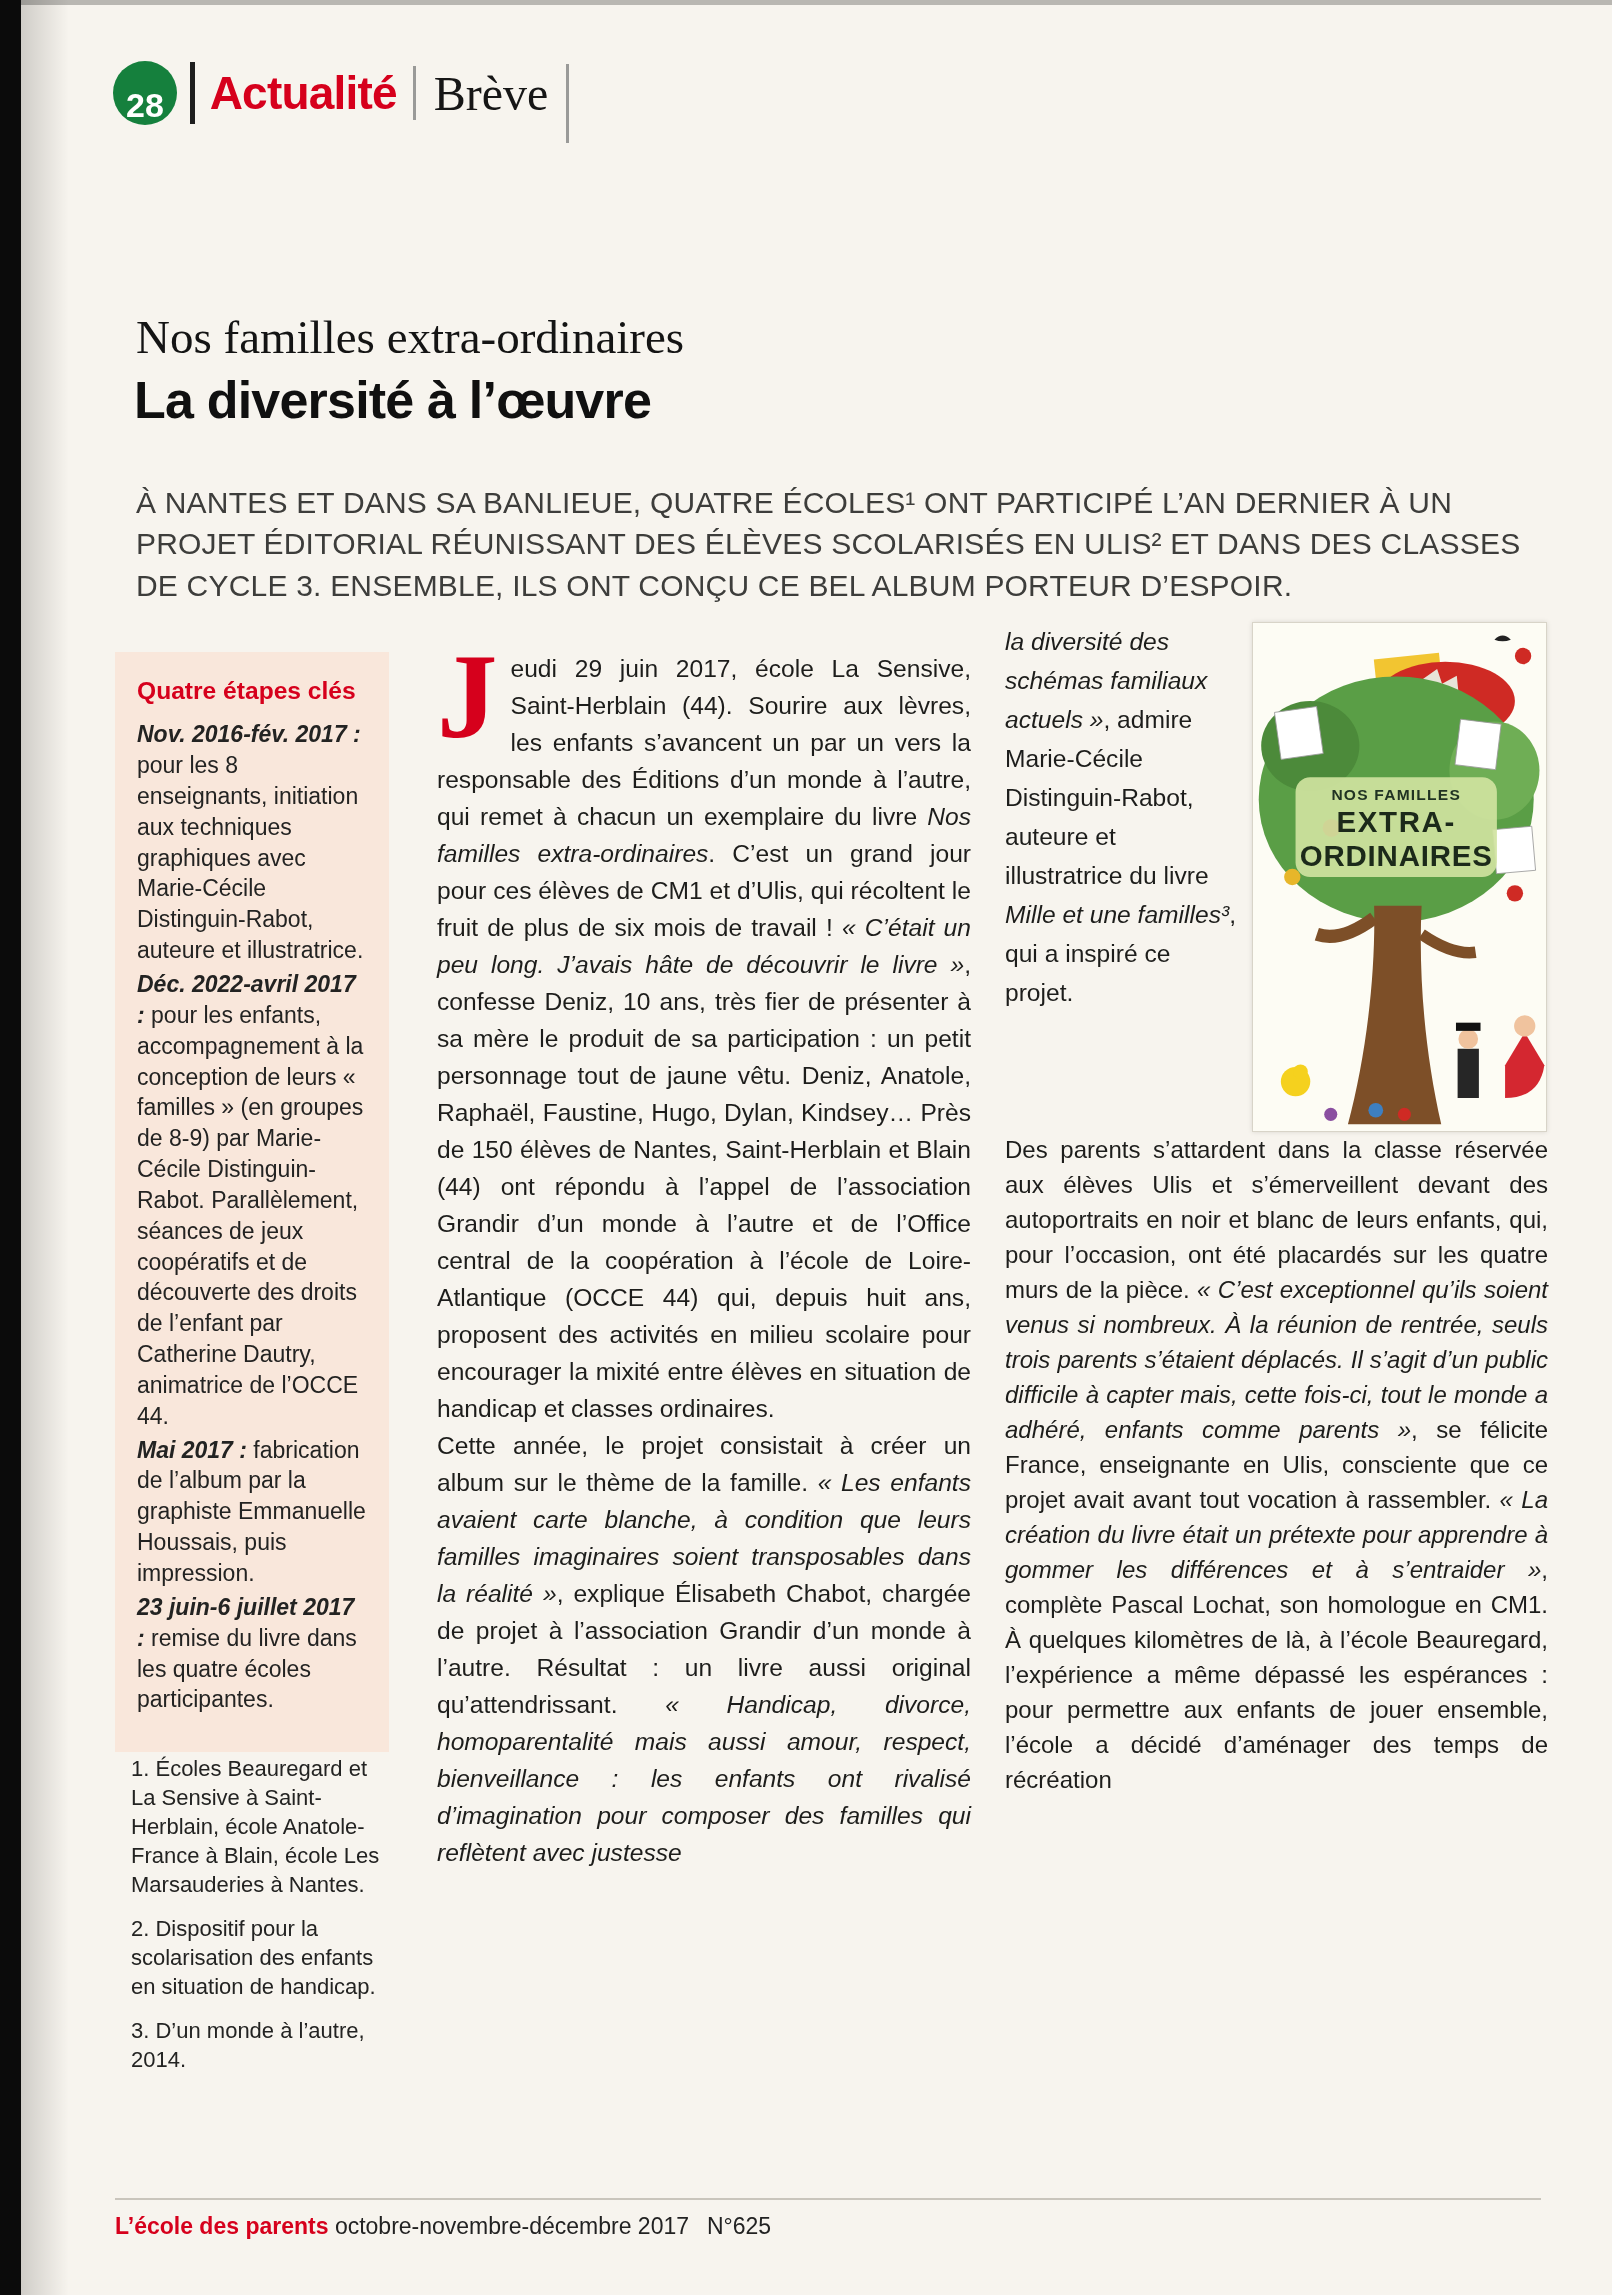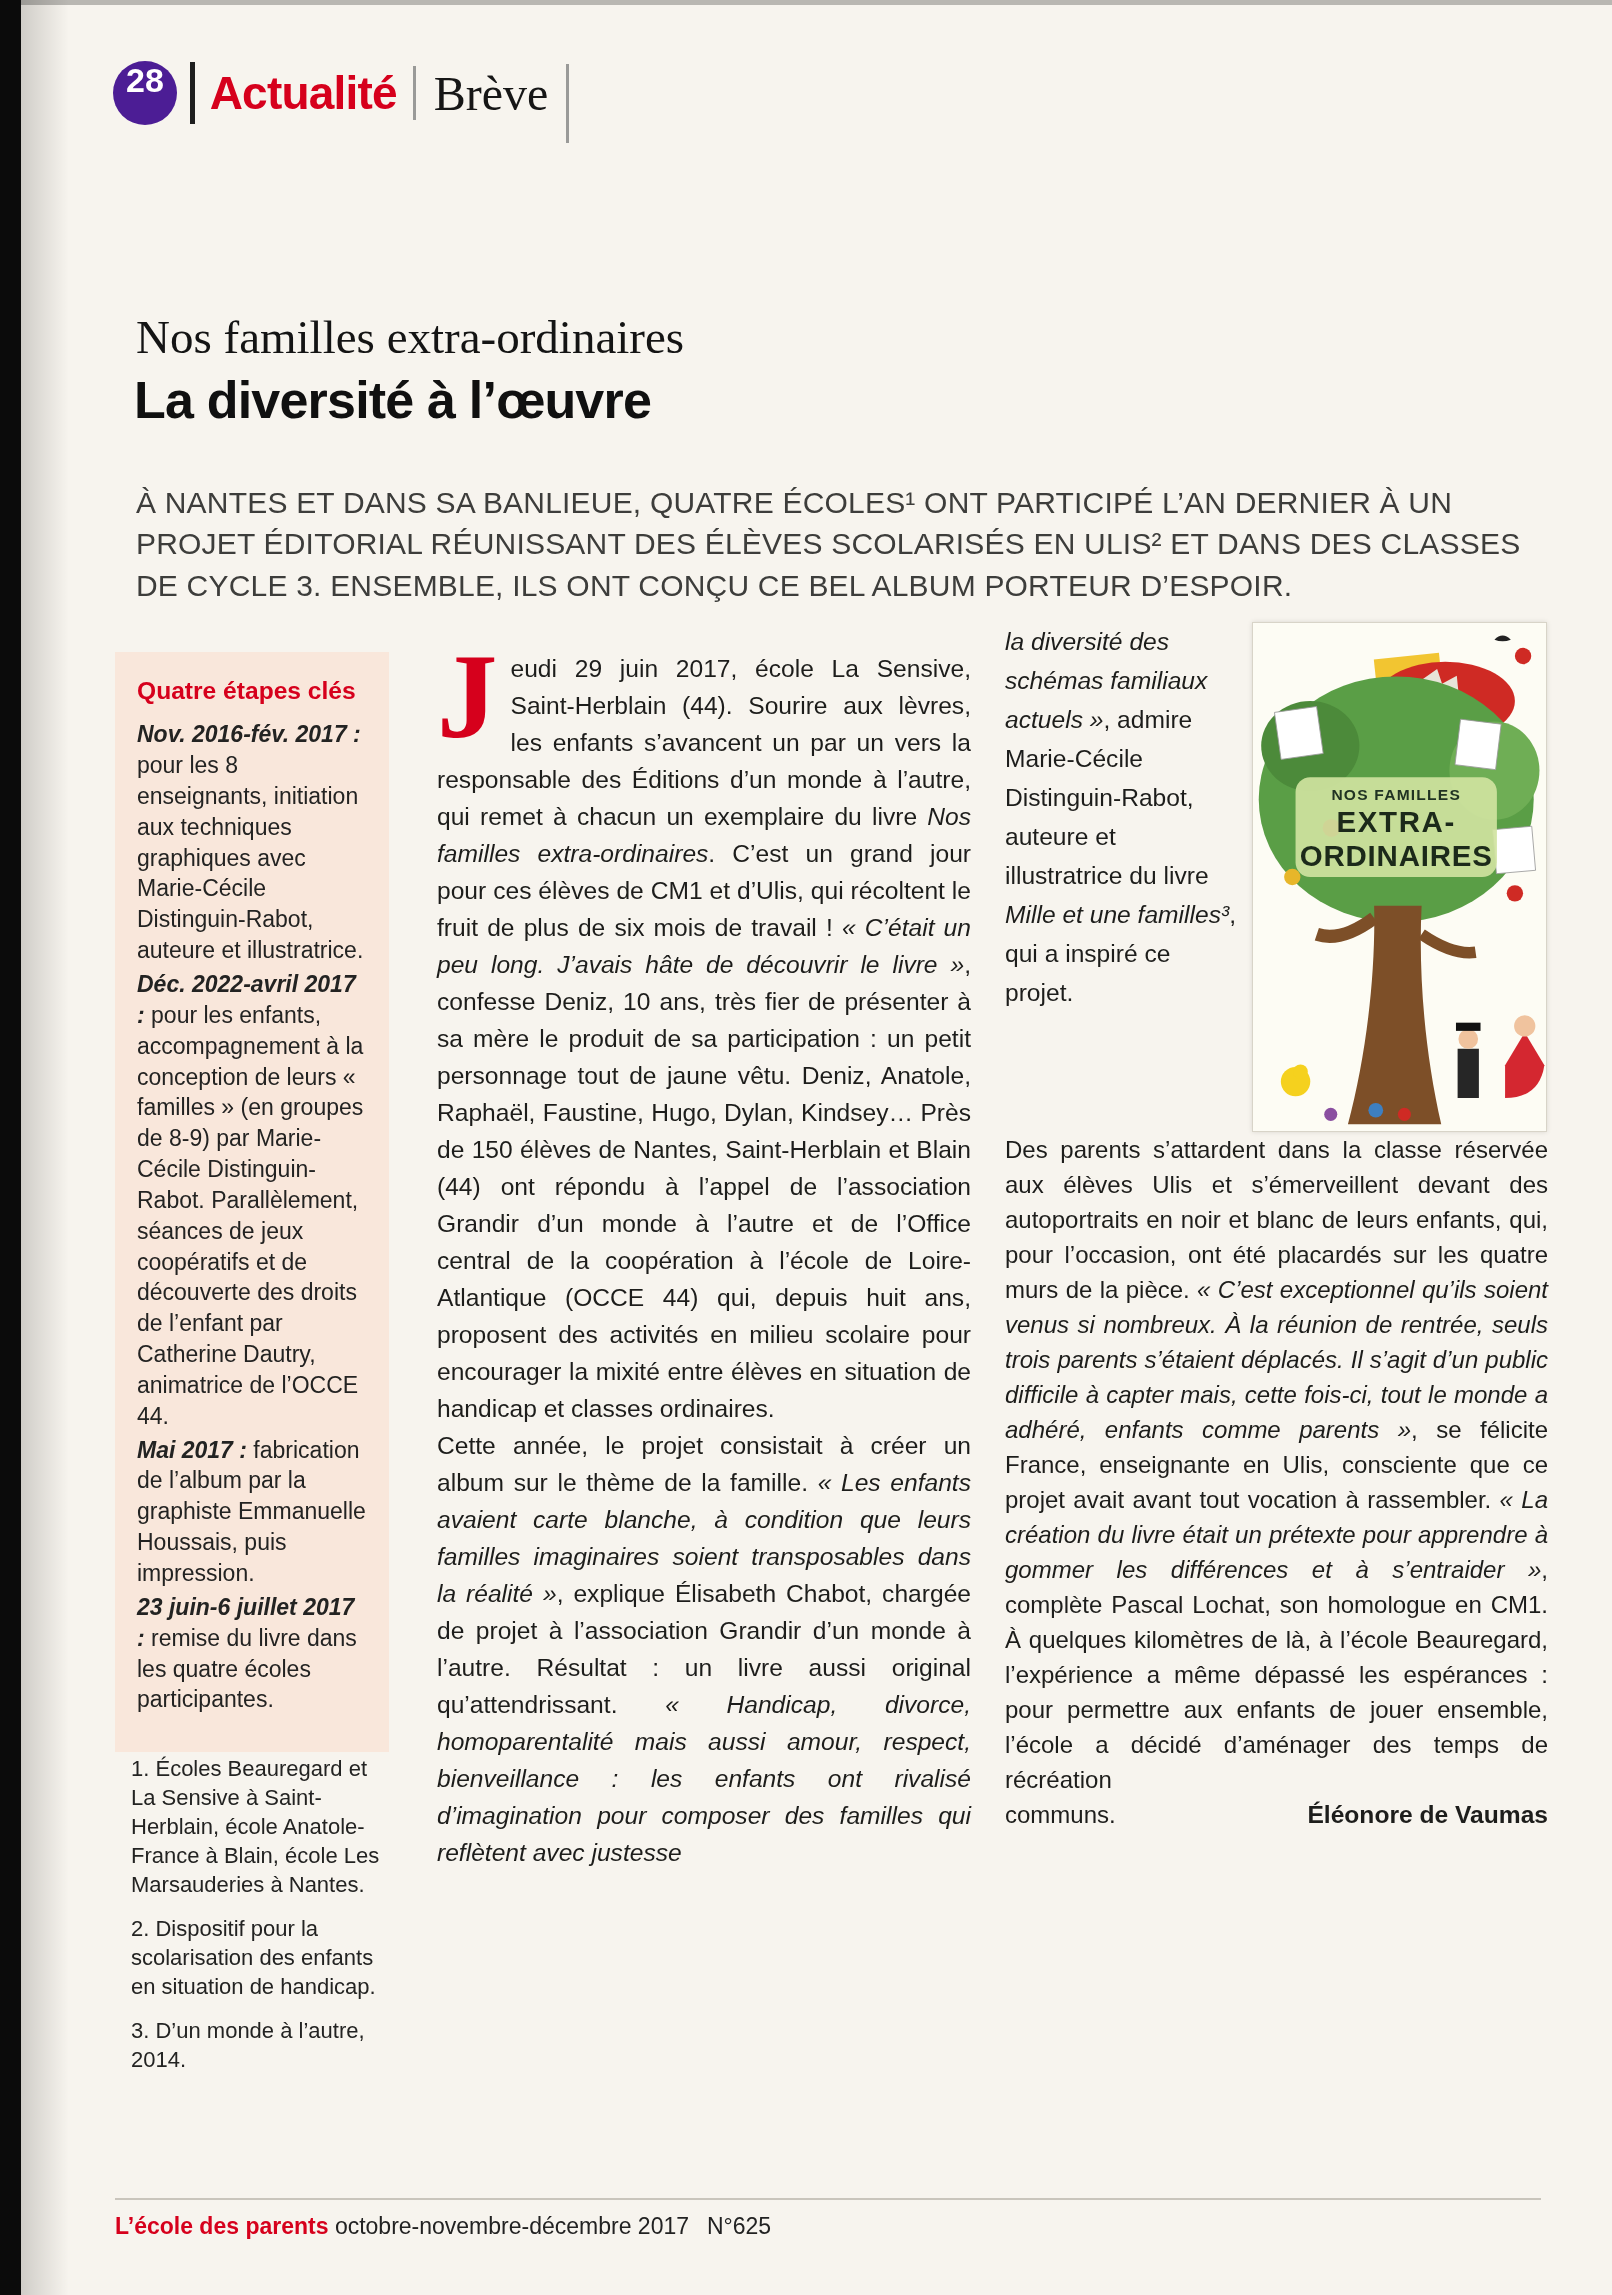--- a/index.html
+++ b/index.html
@@ -6,22 +6,22 @@
   .page{position:relative;width:1613px;height:2295px;background:#f7f4ee;overflow:hidden;
         font-family:"Liberation Sans", sans-serif;color:#1d1d1b;}
   
   .scan-left{position:absolute;left:0;top:0;width:21px;height:100%;background:#0b0b0b;}
   .scan-shadow{position:absolute;left:21px;top:0;width:48px;height:100%;
                background:linear-gradient(to right, rgba(0,0,0,0.16), rgba(0,0,0,0));}
   .scan-top{position:absolute;left:0;top:0;width:100%;height:4.9px;background:rgba(0,0,0,0.25);}
 
   
   .header{position:absolute;left:113px;top:43px;display:flex;align-items:center;}
-  .page-circle{width:64px;height:64px;border-radius:50%;background:#4c1d95;color:#fff;
-               display:flex;align-items:flex-start;justify-content:center;font-size:34px;font-weight:700;}
+  .page-circle{width:64px;height:64px;border-radius:50%;background:#15803d;color:#fff;
+               display:flex;align-items:flex-end;justify-content:center;font-size:34px;font-weight:700;}
   .hbar1{width:4.9px;height:62px;background:#1e1e1e;margin-left:13px;}
   .section-label{font-size:46px;font-weight:700;color:#d6001c;margin:0 16.4px 0 14.8px;letter-spacing:-0.8px;}
   .hbar2{width:2.5px;height:54px;background:#9a9a98;}
   .rubric-label{font-family:"Liberation Serif", serif;font-size:48px;color:#161616;margin:0 18px;}
   .hbar3{width:2.5px;height:79px;background:#9a9a98;margin-top:21px;}
 
   
   .kicker{position:absolute;left:136px;top:310px;font-family:"Liberation Serif", serif;
           font-size:47px;color:#141414;}
   .title{position:absolute;left:134px;top:370px;font-size:52px;font-weight:700;
@@ -149,24 +149,20 @@
         <rect x="248" y="488" width="30" height="10" fill="#111"></rect>
         <path d="M308,540 l24,-40 24,40 q-6,40 -48,40 Z" fill="#d42730"></path>
         <circle cx="332" cy="492" r="13" fill="#f0c39e"></circle>
         <circle cx="150" cy="595" r="9" fill="#3d7fc1"></circle>
         <circle cx="185" cy="600" r="8" fill="#cf2a24"></circle>
         <circle cx="95" cy="600" r="8" fill="#8a4fa0"></circle>
       </svg>
     </div>
 
     <p class="col3-body" style="margin:0;"><span>Des parents s’attardent dans la classe réservée aux élèves Ulis et s’émerveillent devant des autoportraits en noir et blanc de leurs enfants, qui, pour l’occasion, ont été placardés sur les quatre murs de la pièce. </span><span class="seg-i">« C’est exceptionnel qu’ils soient venus si nombreux. À la réunion de rentrée, seuls trois parents s’étaient déplacés. Il s’agit d’un public difficile à capter mais, cette fois-ci, tout le monde a adhéré, enfants comme parents »</span><span>, se félicite France, enseignante en Ulis, consciente que ce projet avait avant tout vocation à rassembler. </span><span class="seg-i">« La création du livre était un prétexte pour apprendre à gommer les différences et à s’entraider »</span><span>, complète Pascal Lochat, son homologue en CM1. À quelques kilomètres de là, à l’école Beauregard, l’expérience a même dépassé les espérances : pour permettre aux enfants de jouer ensemble, l’école a décidé d’aménager des temps de récréation</span></p>
-    <div class="final-line">
-      <span>communs.</span>
-      <span class="signature">Éléonore de Vaumas</span>
-    </div>
   </div>
 
   <div class="footer-rule"></div>
   <div class="footer">
     <span class="brand">L’école des parents</span>
     <span>octobre-novembre-décembre 2017</span>
     <span class="issue">N°625</span>
   </div>
 
   <div class="scan-shadow"></div>

